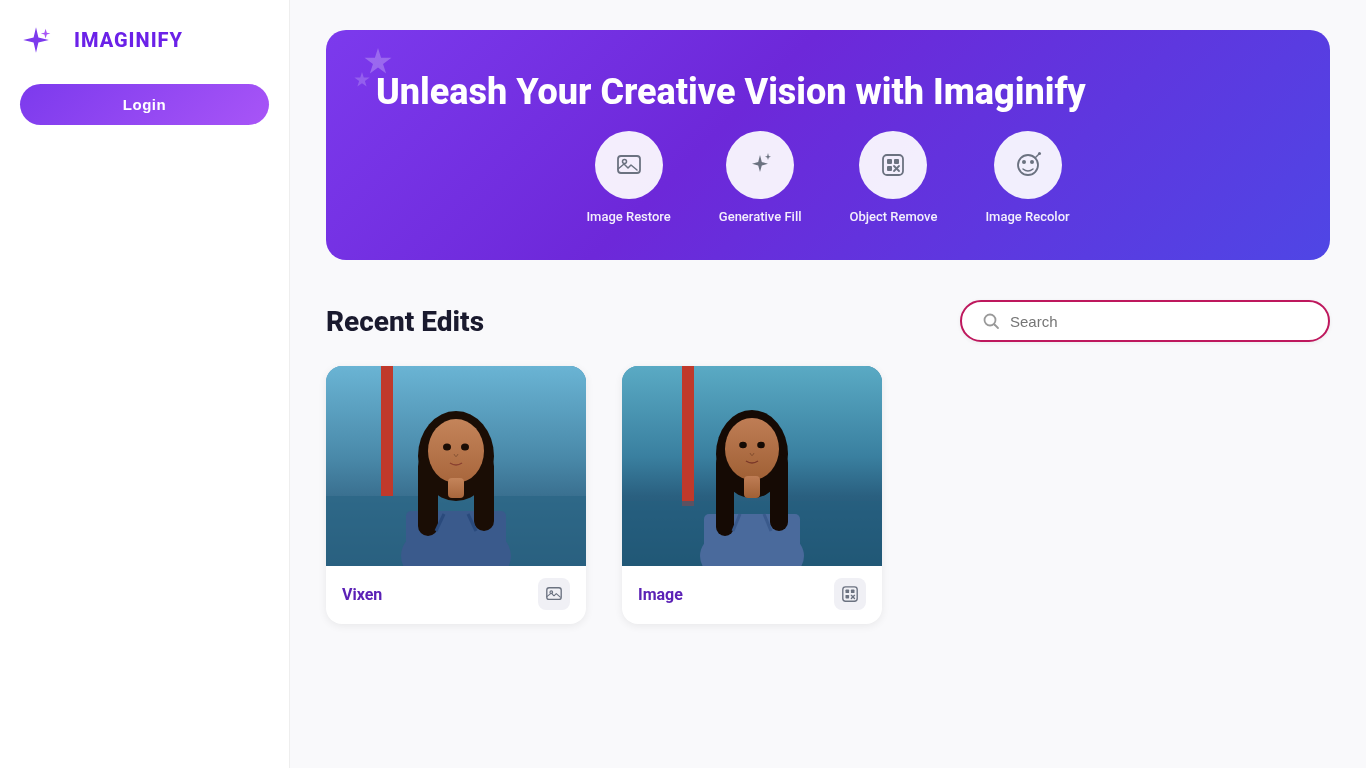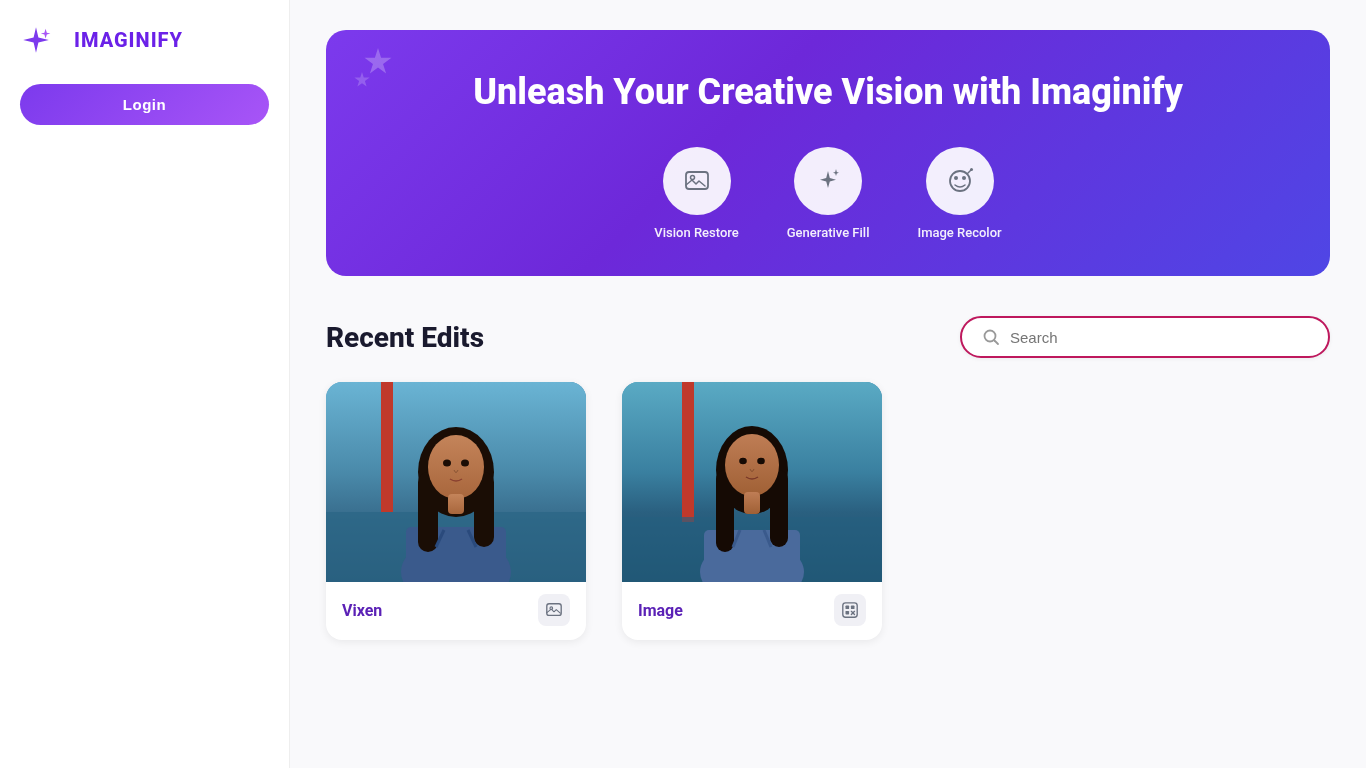--- a/index.html
+++ b/index.html
@@ -94,25 +94,25 @@
       width: 16px;
       height: 16px;
       background: rgba(255,255,255,0.4);
       clip-path: polygon(50% 0%, 61% 35%, 98% 35%, 68% 57%, 79% 91%, 50% 70%, 21% 91%, 32% 57%, 2% 35%, 39% 35%);
       position: absolute;
       top: 24px;
       left: 0;
     }
 
     #hero-title {
-      text-align: center;
+      text-align: left;
       font-size: 36px;
       font-weight: 800;
       line-height: 1.25;
-      margin-bottom: 32px;
+      margin-bottom: 16px;
     }
 
     #hero-features {
       display: flex;
       justify-content: center;
       gap: 48px;
     }
 
     .feature-item {
       display: flex;
@@ -290,33 +290,46 @@
     <div id="hero-features">
 
       <div class="feature-item">
         <div class="feature-icon-circle">
           <svg viewBox="0 0 30 30" fill="none" xmlns="http://www.w3.org/2000/svg">
             <rect x="4" y="6" width="22" height="17" rx="3" stroke="#6b7280" stroke-width="1.8" fill="none"></rect>
             <circle cx="10.5" cy="11.5" r="2" stroke="#6b7280" stroke-width="1.5" fill="none"></circle>
             <path d="M4 19l6-5 4 4 3-3 6 5" stroke="#6b7280" stroke-width="1.5" stroke-linecap="round" stroke-linejoin="round"></path>
           </svg>
         </div>
-        <span class="feature-label">Vision Restore</span>
+        <span class="feature-label">Image Restore</span>
       </div>
 
       <div class="feature-item">
         <div class="feature-icon-circle">
           <svg viewBox="0 0 30 30" fill="none" xmlns="http://www.w3.org/2000/svg">
             <path d="M15 5 L16.8 12 L23 13.8 L16.8 15.6 L15 22 L13.2 15.6 L7 13.8 L13.2 12 Z" fill="#6b7280"></path>
             <path d="M23 3 L23.8 6 L26 6.8 L23.8 7.6 L23 10 L22.2 7.6 L20 6.8 L22.2 6 Z" fill="#6b7280"></path>
           </svg>
         </div>
         <span class="feature-label">Generative Fill</span>
       </div>
 
+      <div class="feature-item">
+        <div class="feature-icon-circle">
+          <svg viewBox="0 0 30 30" fill="none" xmlns="http://www.w3.org/2000/svg">
+            <rect x="5" y="5" width="20" height="20" rx="4" stroke="#6b7280" stroke-width="1.8" fill="none"></rect>
+            <rect x="9" y="9" width="5" height="5" rx="1" fill="#6b7280"></rect>
+            <rect x="16" y="9" width="5" height="5" rx="1" fill="#6b7280"></rect>
+            <rect x="9" y="16" width="5" height="5" rx="1" fill="#6b7280"></rect>
+            <line x1="16" y1="16" x2="21" y2="21" stroke="#6b7280" stroke-width="1.8" stroke-linecap="round"></line>
+            <line x1="21" y1="16" x2="16" y2="21" stroke="#6b7280" stroke-width="1.8" stroke-linecap="round"></line>
+          </svg>
+        </div>
+        <span class="feature-label">Object Remove</span>
+      </div>
 
       <div class="feature-item">
         <div class="feature-icon-circle">
           <svg viewBox="0 0 30 30" fill="none" xmlns="http://www.w3.org/2000/svg">
             <circle cx="15" cy="15" r="10" stroke="#6b7280" stroke-width="1.8" fill="none"></circle>
             <circle cx="11" cy="12" r="2" fill="#6b7280"></circle>
             <circle cx="19" cy="12" r="2" fill="#6b7280"></circle>
             <path d="M10 19 Q15 23 20 19" stroke="#6b7280" stroke-width="1.5" stroke-linecap="round" fill="none"></path>
             <line x1="22" y1="8" x2="26" y2="4" stroke="#6b7280" stroke-width="1.5" stroke-linecap="round"></line>
             <circle cx="26.5" cy="3.5" r="1.5" fill="#6b7280"></circle>

